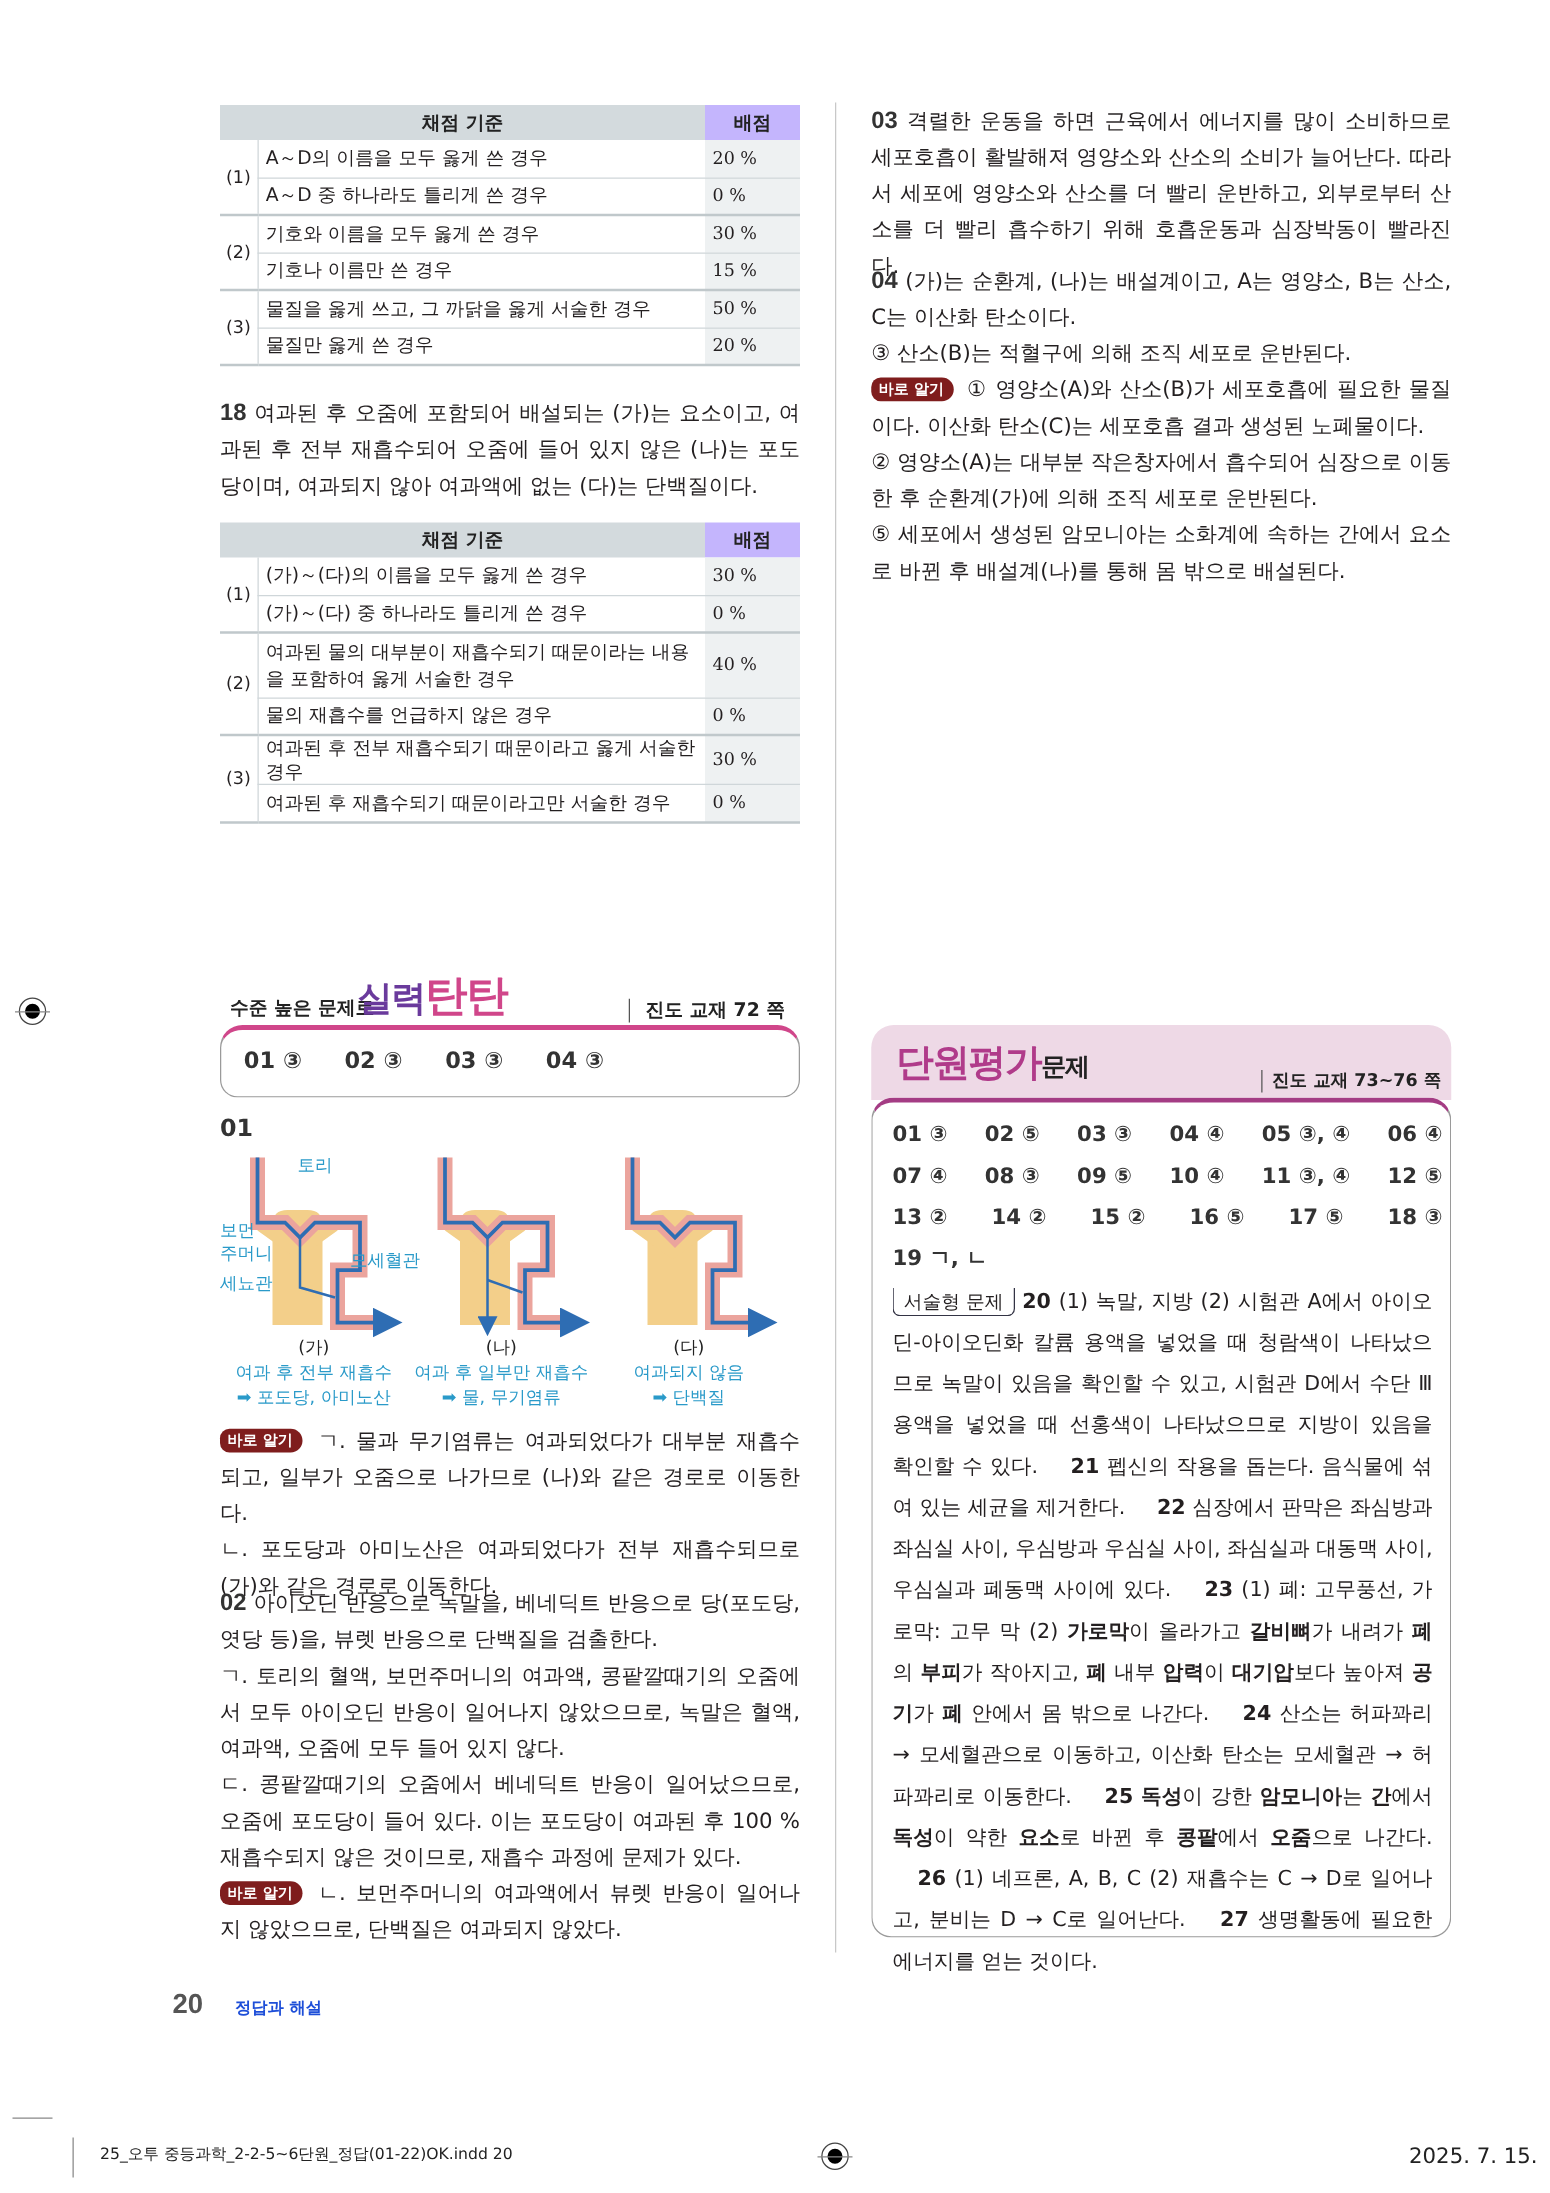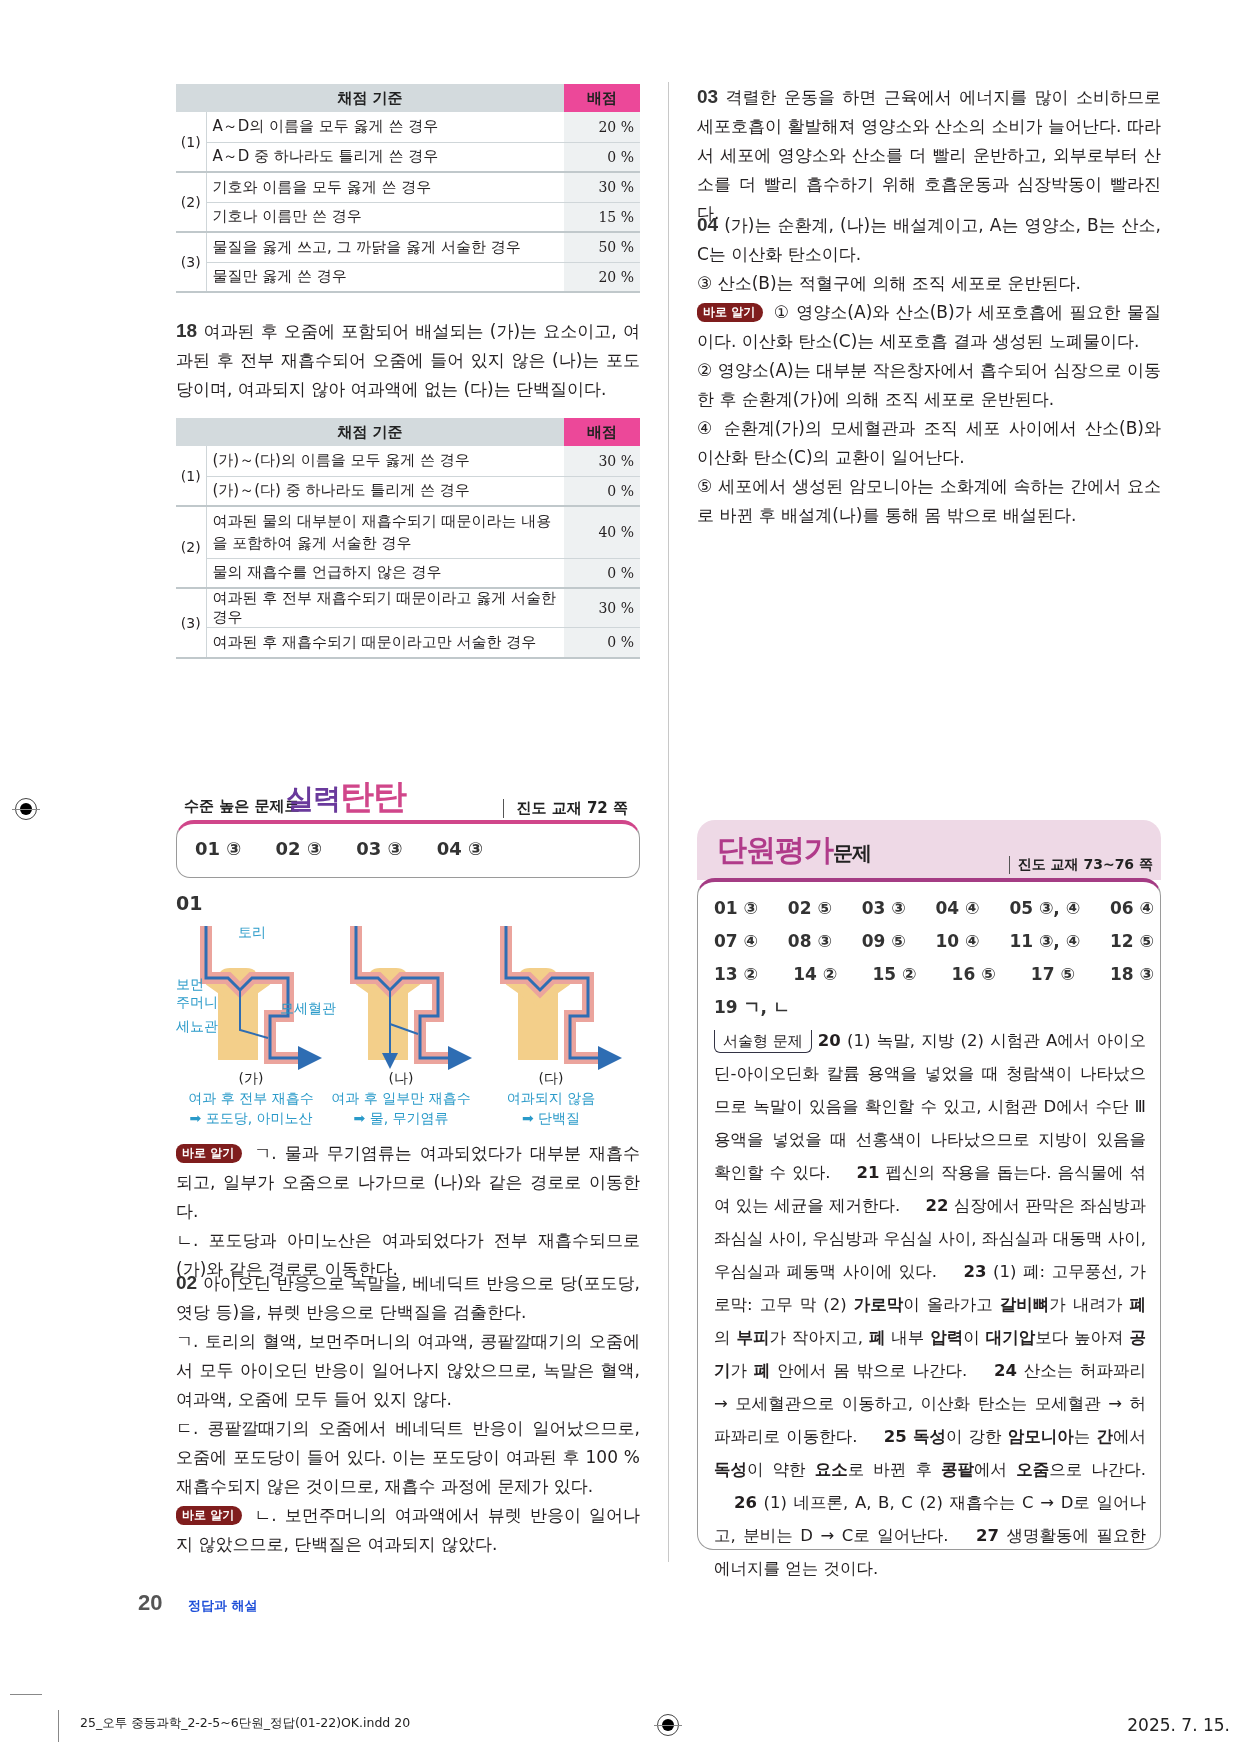--- a/index.html
+++ b/index.html
@@ -4,24 +4,24 @@
 <style>
   * { box-sizing: border-box; margin: 0; padding: 0; }
   html, body { width: 1240px; height: 1754px; background: #ffffff; }
   body { position: relative; font-family: "DejaVu Sans", "Liberation Sans", sans-serif; color: #231f20; overflow: hidden; }
 
   .col-divider { position: absolute; left: 668px; top: 82px; width: 1px; height: 1480px; background: #c8c8c8; }
 
   
   .score-table { position: absolute; left: 176px; width: 464px; border-collapse: collapse; font-size: 15px; }
   .score-table th { background: #d3dadd; font-weight: bold; height: 28px; font-size: 15px; color: #222; }
-  .score-table th.pts-h { width: 76px; background: #ec4899; }
+  .score-table th.pts-h { width: 76px; background: #c4b5fd; }
   .score-table td { border-bottom: 1px solid #cfd6d9; height: 30px; padding: 0 6px; }
   .score-table td.grp { width: 30px; text-align: center; border-right: 1px solid #cfd6d9; border-bottom: 2px solid #c0c8cb; font-size: 14px; padding: 0; }
-  .score-table td.pts { background: #eef1f2; text-align: right; font-family: "DejaVu Serif", "Liberation Serif", serif; font-size: 14px; width: 76px; }
+  .score-table td.pts { background: #eef1f2; text-align: left; font-family: "DejaVu Serif", "Liberation Serif", serif; font-size: 14px; width: 76px; }
   .score-table tr.grp-end td { border-bottom: 2px solid #c0c8cb; }
   .score-table td.two-line { height: 52px; line-height: 22px; }
 
   .para { position: absolute; font-size: 17px; line-height: 29px; color: #231f20; text-align: justify; }
   .qnum { font-weight: bold; color: #333; font-family: "Liberation Sans", sans-serif; font-size: 19px; }
   .badge { display: inline-block; background: #7f1d1d; color: #fff; font-size: 12px; padding: 1px 8px 1px 6px; border-radius: 8px 10px 10px 8px; line-height: 17px; vertical-align: 2px; margin-right: 4px; font-weight: bold; }
 
   
   .sil-head { position: absolute; left: 176px; top: 780px; width: 464px; height: 42px; }
   .sil-sub { position: absolute; left: 8px; bottom: 6px; font-size: 15px; font-weight: bold; color: #222; }
@@ -155,21 +155,20 @@
   <div>
     <span class="qnum">04</span>
     <span>(가)는 순환계, (나)는 배설계이고, A는 영양소, B는 산소, C는 이산화 탄소이다.</span>
   </div>
   <div>③ 산소(B)는 적혈구에 의해 조직 세포로 운반된다.</div>
   <div>
     <span class="badge">바로 알기</span>
     <span>① 영양소(A)와 산소(B)가 세포호흡에 필요한 물질이다. 이산화 탄소(C)는 세포호흡 결과 생성된 노폐물이다.</span>
   </div>
   <div>② 영양소(A)는 대부분 작은창자에서 흡수되어 심장으로 이동한 후 순환계(가)에 의해 조직 세포로 운반된다.</div>
-  <div>④ 순환계(가)의 모세혈관과 조직 세포 사이에서 산소(B)와 이산화 탄소(C)의 교환이 일어난다.</div>
   <div>⑤ 세포에서 생성된 암모니아는 소화계에 속하는 간에서 요소로 바뀐 후 배설계(나)를 통해 몸 밖으로 배설된다.</div>
 </div>
 
 <div class="reg-mark" style="left:15px; top:798px;"></div>
 
 <div class="sil-head">
   <span class="sil-sub">수준 높은 문제로</span>
   <span class="sil-title"><span>실력</span><span class="tan">탄탄</span></span>
   <span class="sil-ref">진도 교재 72 쪽</span>
 </div>

